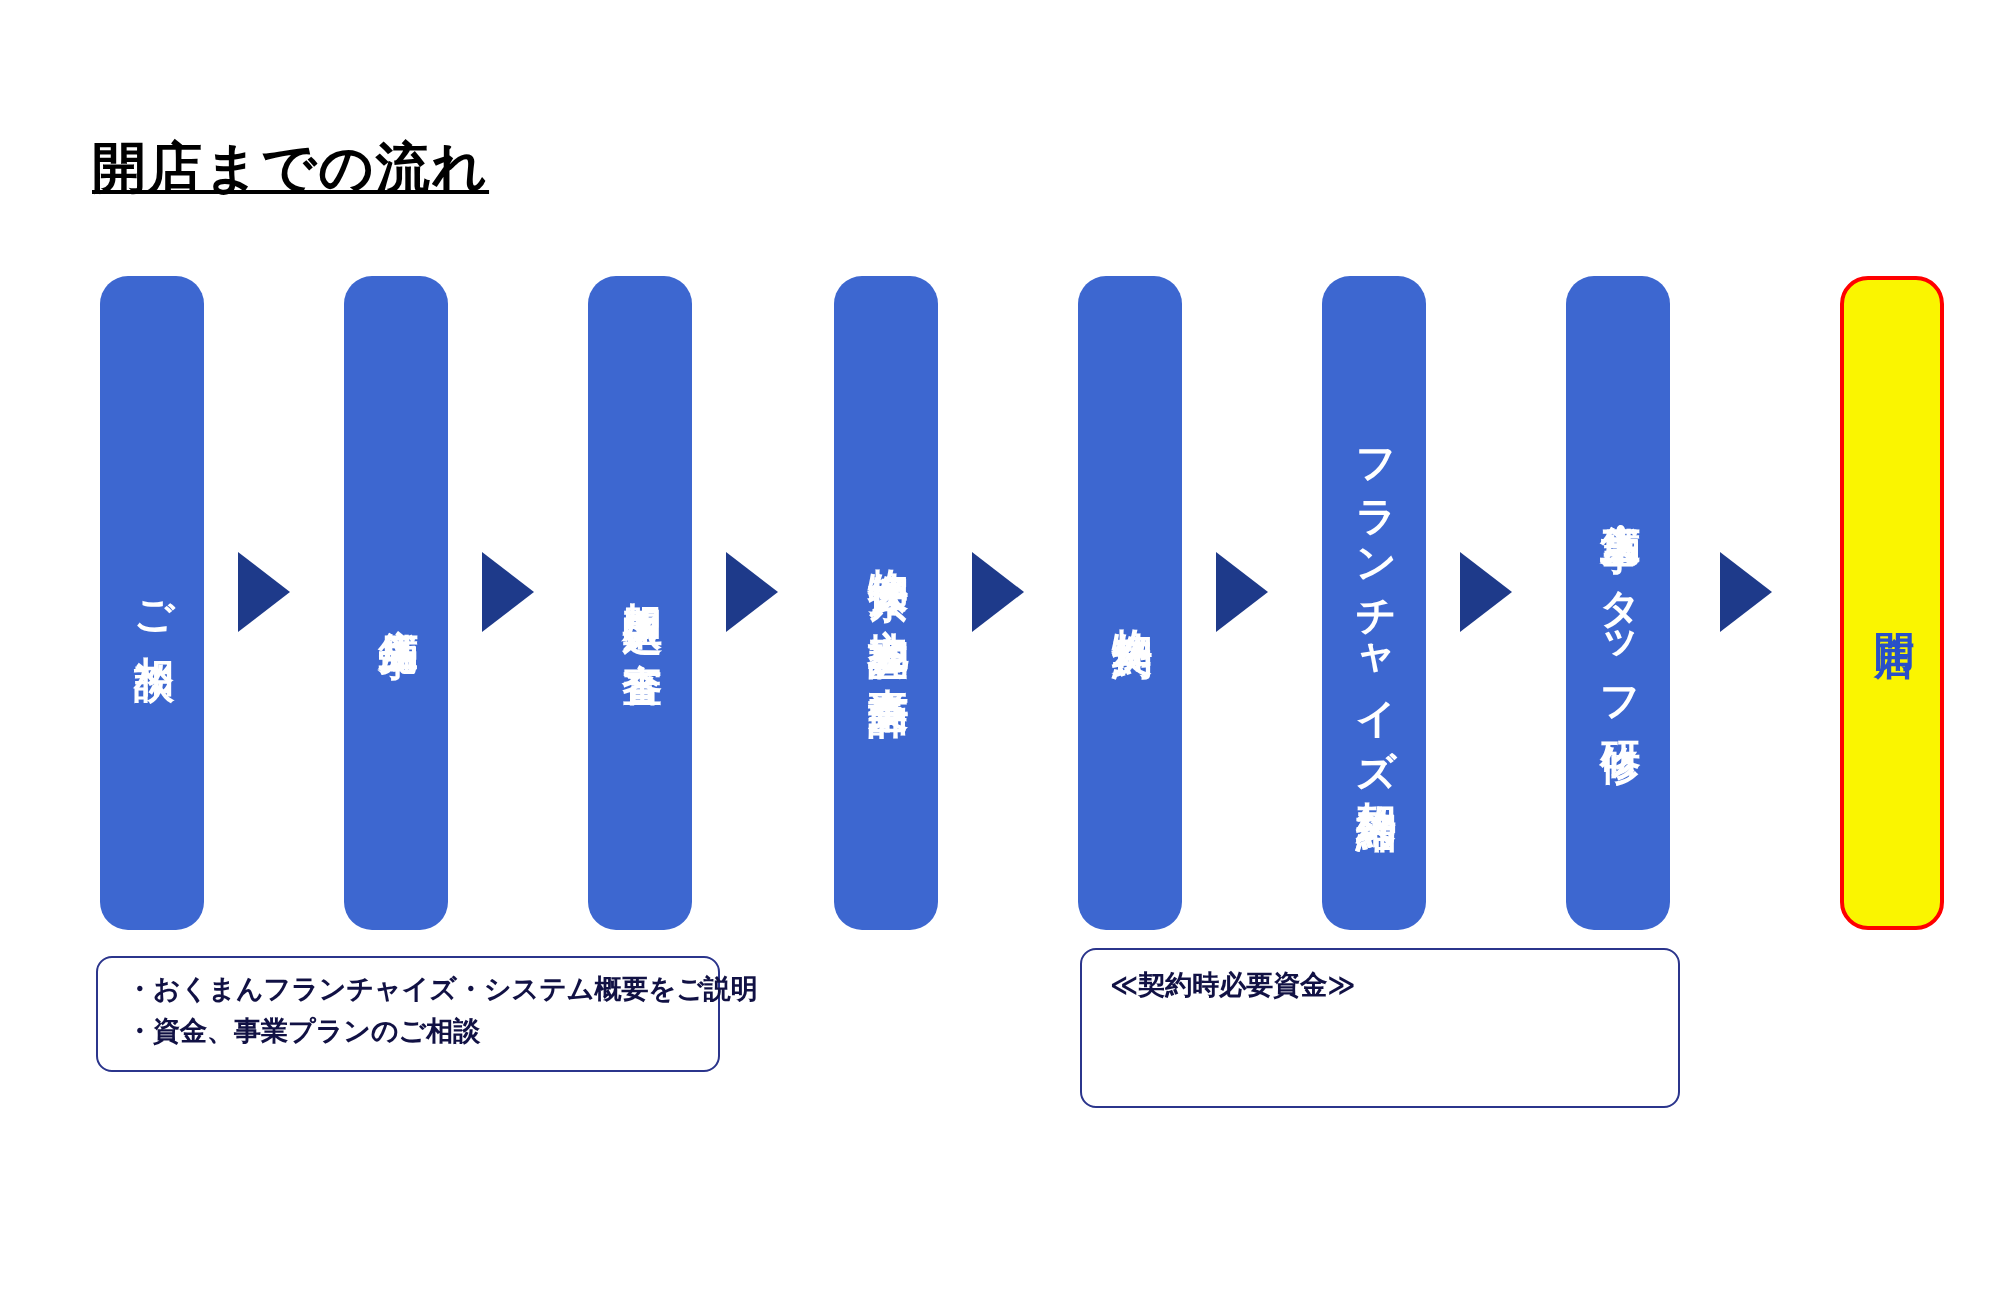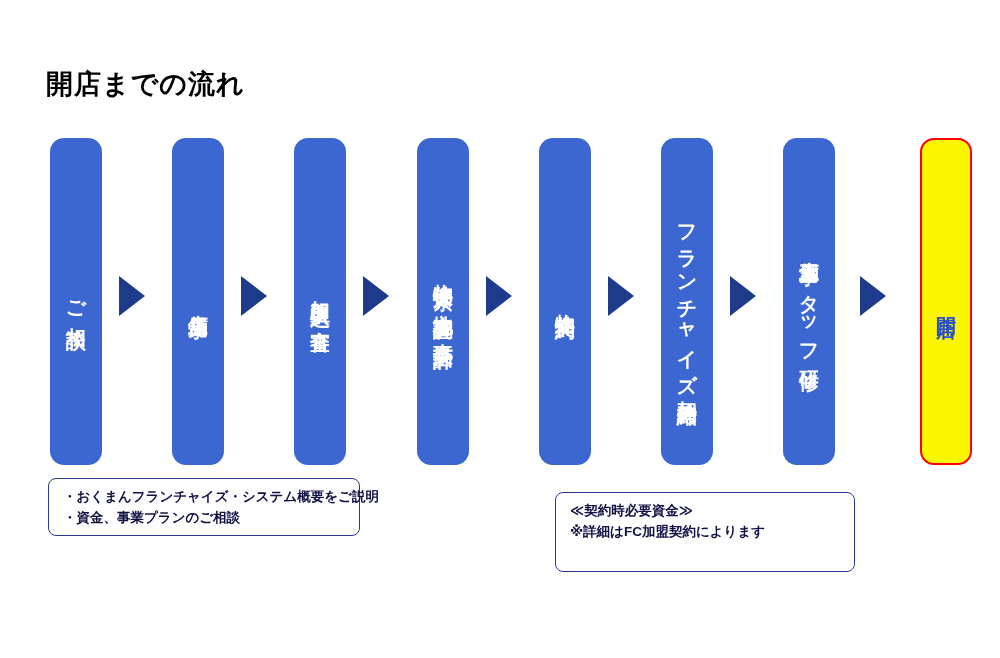--- a/index.html
+++ b/index.html
@@ -13,20 +13,21 @@
   }
 
   .page-title {
     position: absolute;
     left: 46px; top: 66px;
     font-size: 27px;
     font-weight: bold;
     color: #000000;
     letter-spacing: 1px;
     white-space: nowrap;
+    text-decoration: underline;
   }
 
   
   .flow-row {
     position: absolute;
     left: 0; top: 138px;
     width: 1000px; height: 328px;
   }
 
   .step-box {
@@ -81,22 +82,22 @@
     background: #ffffff;
     padding: 8px 12px 8px 14px;
   }
   .note-line {
     font-size: 13.5px;
     font-weight: bold;
     color: #111144;
     line-height: 1.55;
     white-space: nowrap;
   }
-  #note-left  { left: 48px;  top: 478px; width: 312px; height: 58px; }
-  #note-right { left: 540px; top: 492px; width: 300px; height: 80px; margin-left: 15px; }
+  #note-left  { left: 48px;  top: 478px; width: 312px; height: 58px; font-family: Liberation Mono, monospace; }
+  #note-right { left: 540px; top: 474px; width: 300px; height: 80px; }
 
   
   .timeline { position: absolute; left: 0; top: 566px; width: 1000px; height: 92px; }
 </style>
 </head>
 <body>
 
 <div class="page-title">開店までの流れ</div>
 
 <div class="flow-row">
@@ -135,21 +136,20 @@
   <div class="flow-arrow" id="arrow-6" style="left: 860px;"></div>
 </div>
 
 <div class="note-box" id="note-left">
   <div class="note-line">・おくまんフランチャイズ・システム概要をご説明</div>
   <div class="note-line">・資金、事業プランのご相談</div>
 </div>
 
 <div class="note-box" id="note-right">
   <div class="note-line">≪契約時必要資金≫</div>
-  <div class="note-line">※詳細はFC加盟契約によります</div>
 </div>
 
 <div class="timeline">
   
 
   
   
   
 
   

